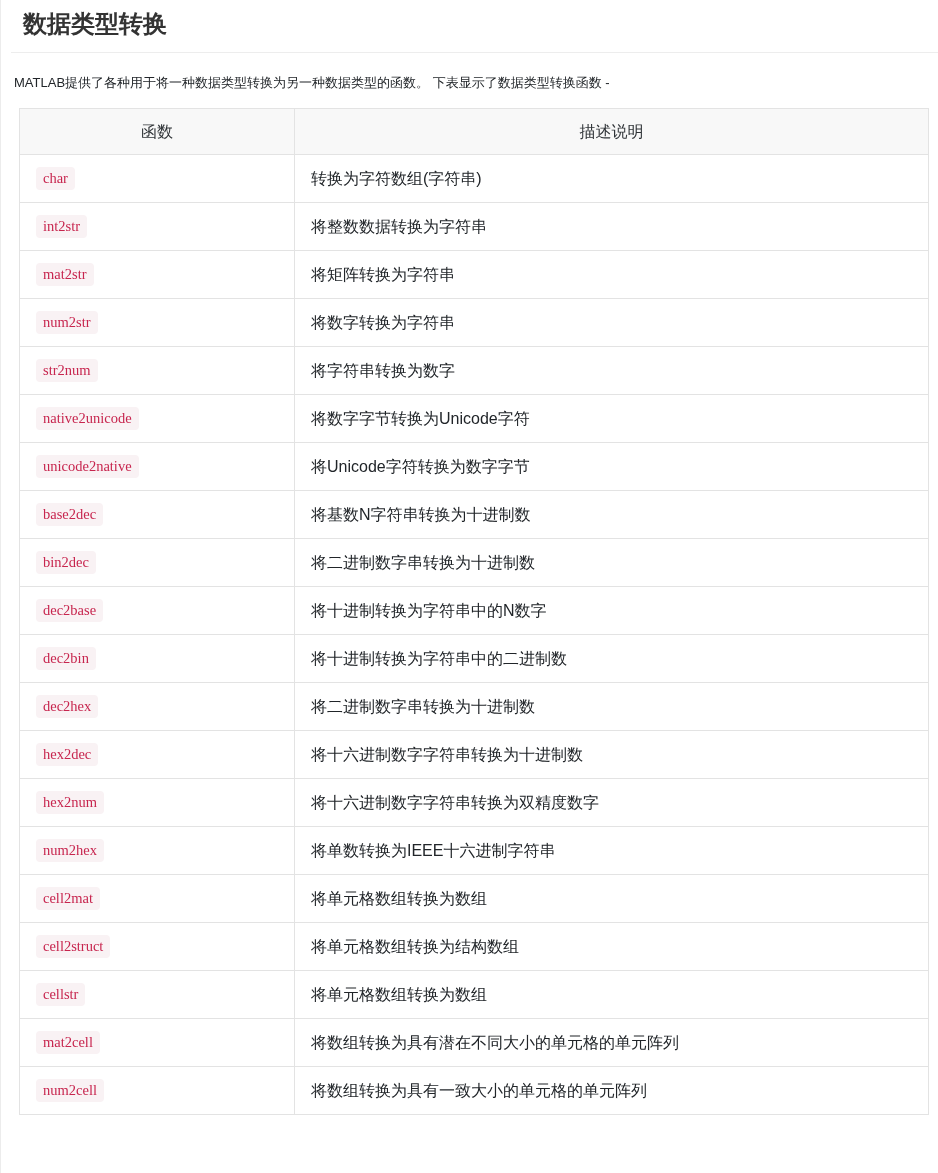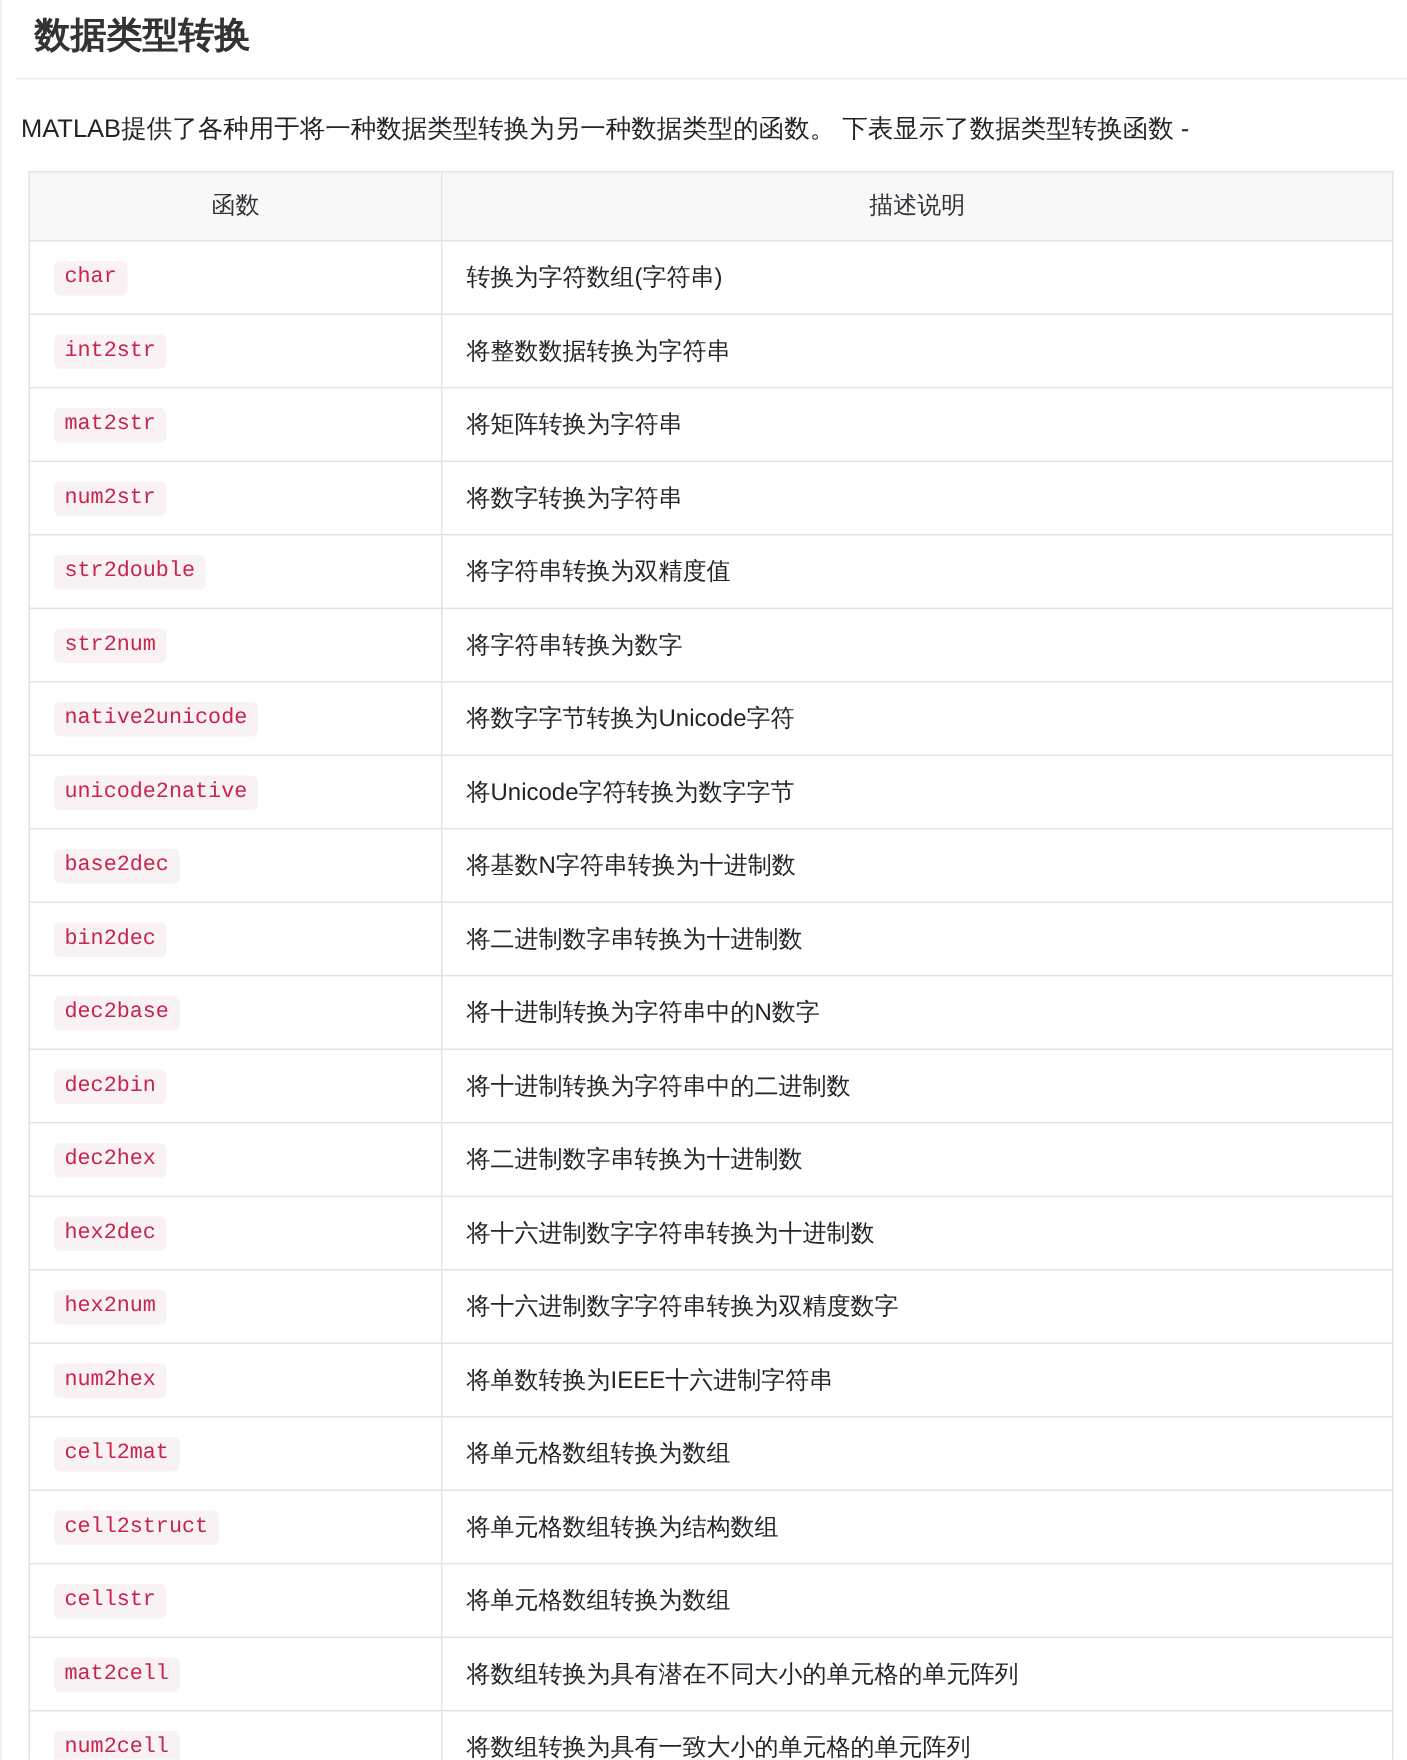--- a/index.html
+++ b/index.html
@@ -20,21 +20,21 @@
     padding: 11px 0 15px 12px;
     font-size: 24px;
     font-weight: bold;
     color: #333333;
     border-bottom: 1px solid #ededed;
     line-height: 1.1;
   }
   .intro {
     margin: 21px 10px 15px 10px;
     padding-left: 3px;
-    font-size: 17px;
+    font-size: 13px;
     line-height: 1.45;
     color: #212529;
   }
   .func-table {
     border-collapse: collapse;
     table-layout: fixed;
     width: 910px;
     margin-left: 18px;
     background: #ffffff;
   }
@@ -54,21 +54,21 @@
   }
   .func-table td {
     padding: 12px 16px;
     font-size: 16px;
     line-height: 21px;
     color: #212529;
     vertical-align: middle;
   }
   .func-code {
     display: inline-block;
-    font-family: Liberation Mono, monospace;
+    font-family: Liberation Serif, serif;
     font-size: 14.5px;
     color: #c7254e;
     background: #f9f2f4;
     padding: 2px 7px 3px 7px;
     border-radius: 4px;
     white-space: nowrap;
     line-height: 18px;
   }
 </style>
 </head>
@@ -121,28 +121,20 @@
 
   <tr>
     <td>
       <code class="func-code">num2str</code>
     </td>
     <td>
       <span>将数字转换为字符串</span>
     </td>
   </tr>
 
-  <tr>
-    <td>
-      <code class="func-code">str2double</code>
-    </td>
-    <td>
-      <span>将字符串转换为双精度值</span>
-    </td>
-  </tr>
 
   <tr>
     <td>
       <code class="func-code">str2num</code>
     </td>
     <td>
       <span>将字符串转换为数字</span>
     </td>
   </tr>
 

